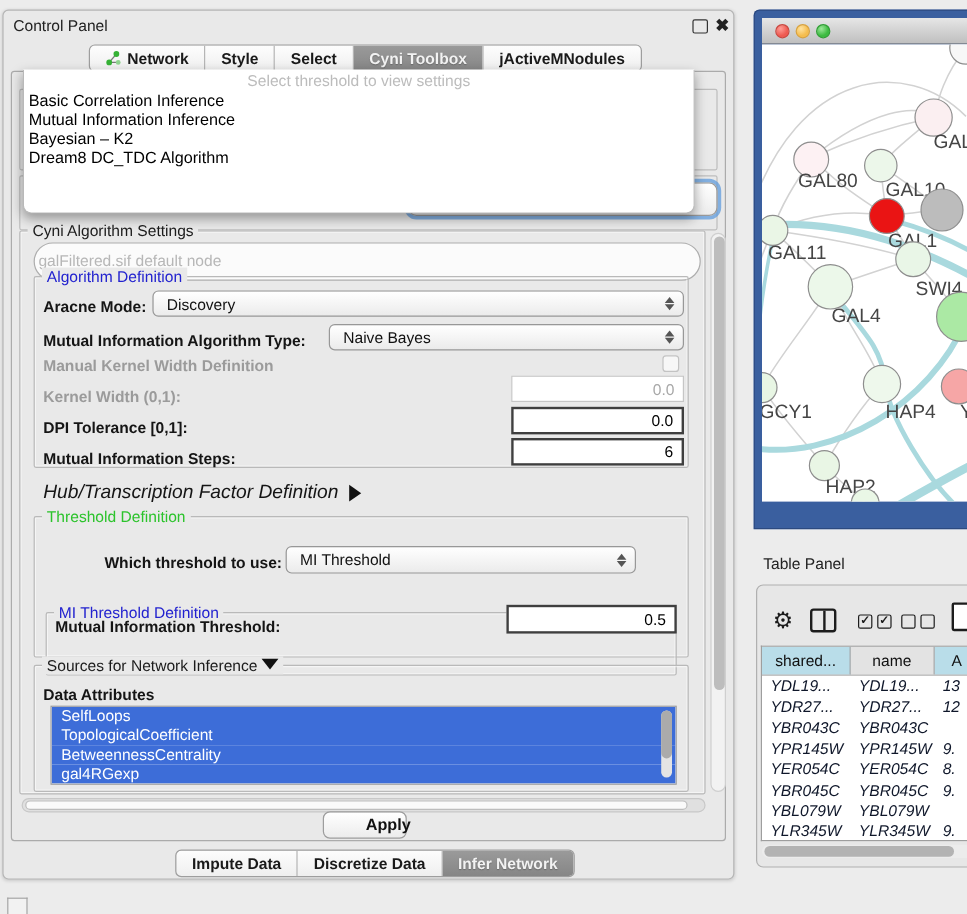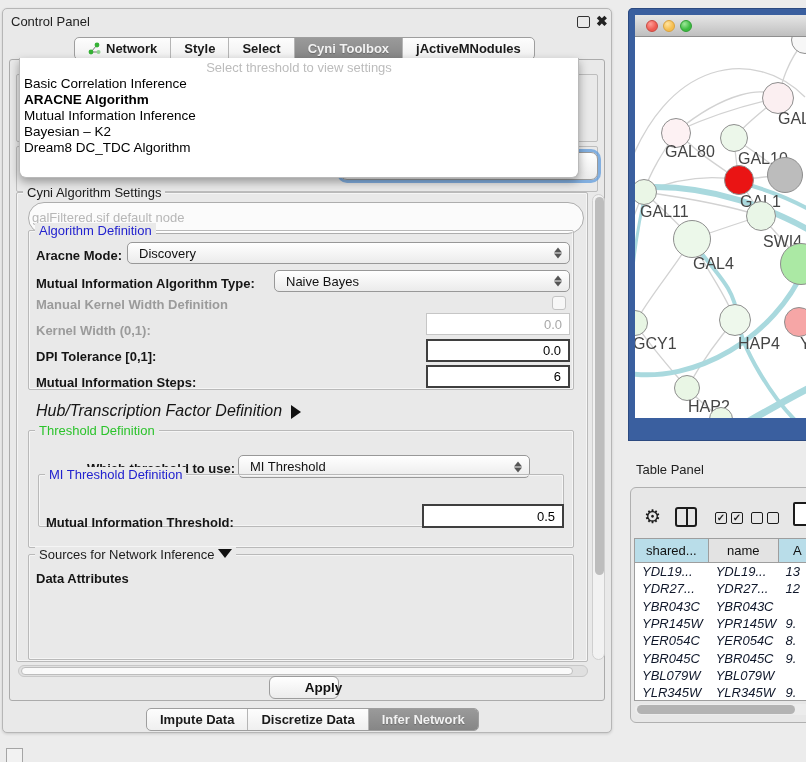--- a/index.html
+++ b/index.html
@@ -234,48 +234,57 @@
 
     <div class="flabel" style="left:77px; top:401px;">Which threshold to use:</div>
     <div class="combo" style="left:228px; top:395px; width:292px; height:23px;">
       <span>MI Threshold</span>
       <span class="spinner">
           <i class="up"></i>
           <i class="dn"></i>
         </span>
     </div>
 
-    <div class="group" style="left:28px; top:414px; width:526px; height:53px;">
+    <div class="group" style="left:28px; top:450px; width:526px; height:53px;">
       <span class="gtitle t-blue">MI Threshold Definition</span>
     </div>
     <div class="flabel" style="left:36px; top:455px;">Mutual Information Threshold:</div>
     <div class="tfield en" style="left:412px; top:444px; width:142px; height:24px;">0.5</div>
 
     <div class="group" style="left:18px; top:494px; width:546px; height:106px;">
       <span class="gtitle t-black">
         <span>Sources for Network Inference</span>
         <span class="arrow-down"></span>
       </span>
     </div>
     <div class="flabel" style="left:26px; top:511px;">Data Attributes</div>
 
+    <div id="attr-list" style="top:528px;">
+
+    <div class="attr-item">SelfLoops</div>
+        <div class="attr-item">TopologicalCoefficient</div>
+        <div class="attr-item">BetweennessCentrality</div>
+        <div class="attr-item">gal4RGexp</div>
+        <div id="attr-vscroll">
+          <div id="attr-vthumb"></div>
+        </div>
+      </div>
 
     <div class="vtrack" style="left:582px; top:134px; width:13px; height:466px;">
       <div class="vthumb" style="left:1.5px; top:2px; width:9px; height:378px;"></div>
     </div>
     <div class="htrack" style="left:8px; top:605px; width:570px; height:12px;">
       <div class="hthumb" style="left:2px; top:1px; width:552px; height:8px;"></div>
     </div>
   </div>
 
   <div class="abs" id="algo-dropdown">
     <div id="dd-placeholder">Select threshold to view settings</div>
     <div id="dd-items">
         <div class="dd-item">Basic Correlation Inference</div>
-        <div class="dd-item bold">ARACNE Algorithm</div>
         <div class="dd-item">Mutual Information Inference</div>
         <div class="dd-item">Bayesian – K2</div>
         <div class="dd-item">Dream8 DC_TDC Algorithm</div>
       </div>
   </div>
 
   <button id="apply-btn">Apply</button>
 
   <div class="abs" style="left:143px; top:699px;">
     <div class="seg-bar" id="bottom-tabs">

